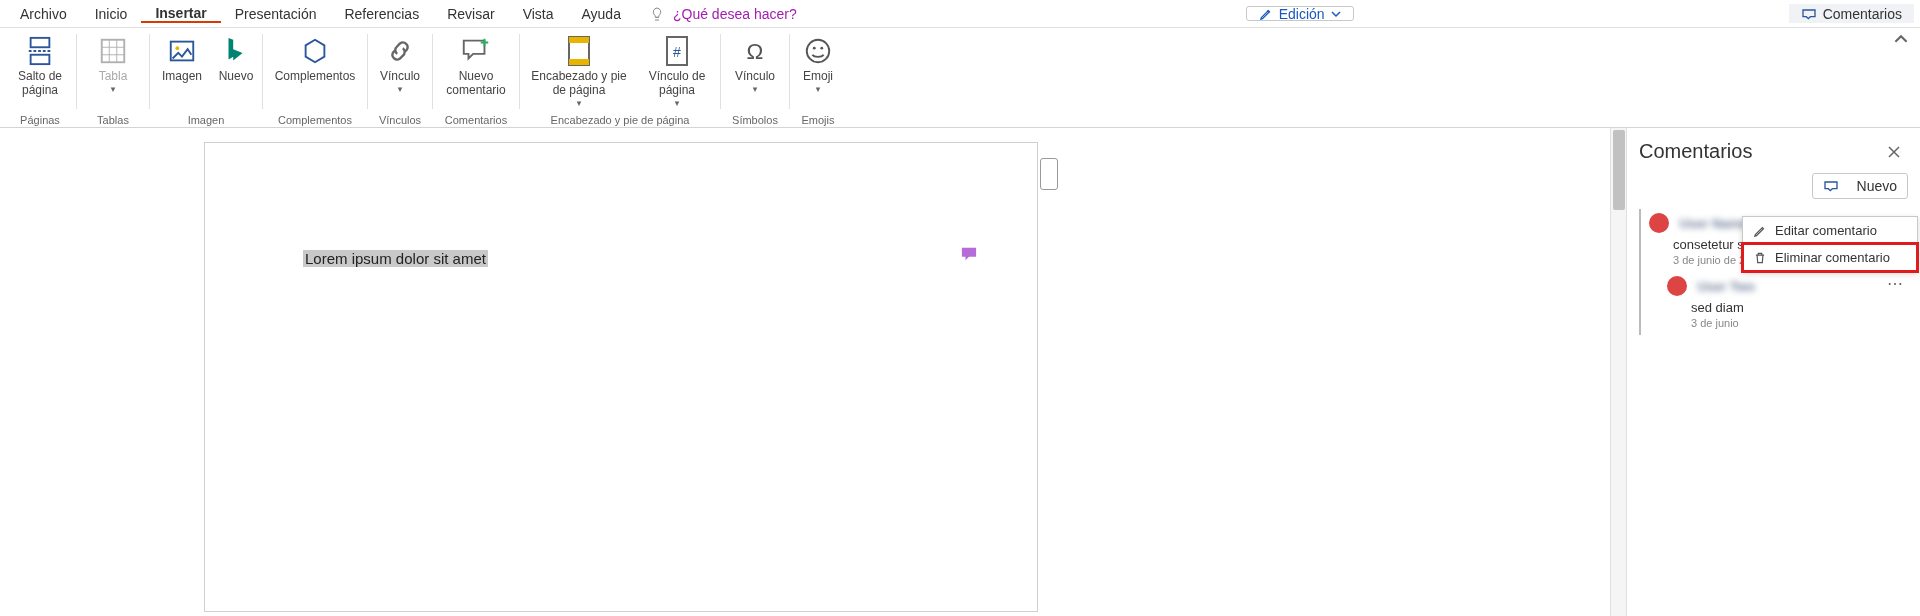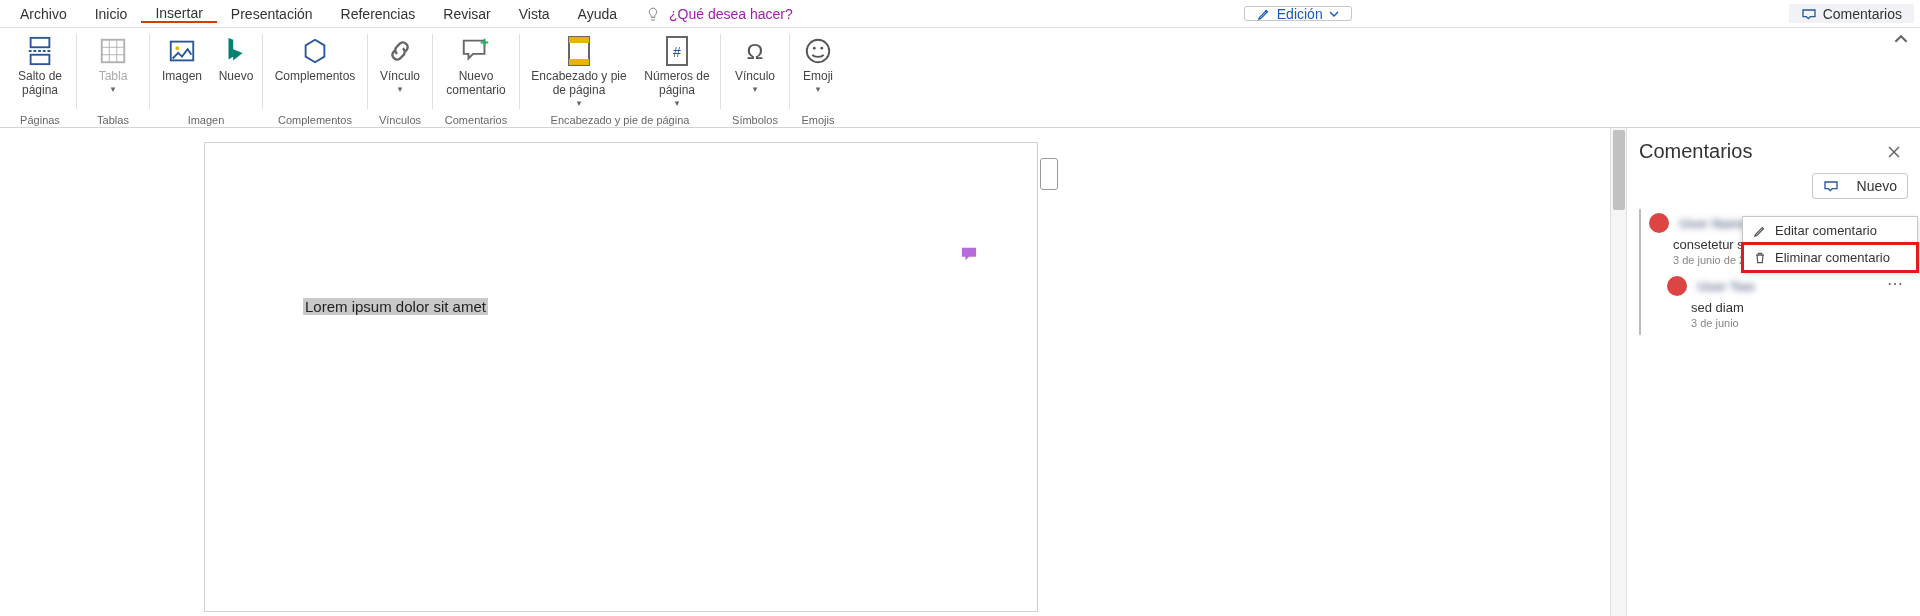--- a/index.html
+++ b/index.html
@@ -1,37 +1,37 @@
 <!DOCTYPE html>
 <html><head>
 <meta charset="utf-8">
 <style>
   * { box-sizing: border-box; margin: 0; padding: 0; font-family: "Segoe UI", Arial, sans-serif; }
   body { width: 1920px; height: 616px; background: #fff; overflow: hidden; color: #333; }
   .menubar { display: flex; align-items: stretch; height: 28px; border-bottom: 1px solid #e0e0e0; padding: 4px 6px; }
   .menubar .menu-item { padding: 4px 14px; font-size: 14px; color: #333; cursor: pointer; display: flex; align-items: center; }
-  .menubar .menu-item.active { border-bottom: 2px solid #d83b01; color: #333; font-weight: 400; }
+  .menubar .menu-item.active { border-bottom: 2px solid #d83b01; color: #333; font-weight: 700; }
   .spacer { flex: 1; }
   .tell-me { display: flex; align-items: center; gap: 8px; padding: 0 14px; font-size: 14px; color: #a21caf; }
   .bulb-icon { width: 16px; height: 16px; }
   .edit-btn { display: flex; align-items: center; gap: 6px; border: 1px solid #c8c8c8; border-radius: 3px; padding: 2px 12px; font-size: 14px; color: #185abd; margin: 2px 8px; cursor: pointer; background: #fff; }
   .comments-top-btn { display: flex; align-items: center; gap: 6px; padding: 4px 12px; font-size: 14px; color: #333; background: #f0f2f5; cursor: pointer; }
   .ribbon { display: flex; align-items: stretch; height: 100px; border-bottom: 1px solid #d4d4d4; padding: 0 4px; }
   .ribbon-group { display: flex; flex-direction: column; align-items: center; padding: 2px 4px 0 4px; }
   .ribbon-group .items { display: flex; gap: 4px; flex: 1; align-items: flex-start; }
   .ribbon-btn { display: flex; flex-direction: column; align-items: center; justify-content: flex-start; width: 64px; padding: 4px 2px; font-size: 12px; color: #444; cursor: pointer; text-align: center; line-height: 1.15; }
   .ribbon-btn.disabled { color: #aaa; }
   .ribbon-btn .ic { width: 34px; height: 34px; margin-bottom: 2px; display: flex; align-items: center; justify-content: center; }
   .ribbon-btn .caret { font-size: 9px; color: #666; }
   .ribbon-group .group-label { font-size: 11px; color: #666; padding: 2px 0 1px 0; }
   .sep { width: 1px; background: #e0e0e0; margin: 6px 0 18px 0; }
   .workspace { display: flex; height: 488px; position: relative; }
   .doc-area { flex: 1; background: #fff; position: relative; overflow: hidden; }
   .page { position: absolute; left: 204px; top: 14px; width: 834px; height: 470px; background: #fff; border: 1px solid #d0d0d0; }
-  .sel-text { position: absolute; left: 303px; top: 122px; font-size: 15px; background: #c9c9c9; padding: 0 2px; color: #222; margin-top: 48px; }
+  .sel-text { position: absolute; left: 303px; top: 122px; font-size: 15px; background: #c9c9c9; padding: 0 2px; color: #222; }
   .comment-mark { position: absolute; left: 960px; top: 118px; width: 18px; height: 16px; }
   .mini-bubble { position: absolute; left: 1040px; top: 30px; width: 18px; height: 32px; border: 1px solid #999; border-radius: 3px; background: #fff; }
   .vscroll { position: absolute; right: 0; top: 0; width: 16px; height: 100%; background: #f5f5f5; border-left: 1px solid #e0e0e0; }
   .vscroll .thumb { position: absolute; left: 2px; top: 2px; width: 12px; height: 80px; background: #c1c1c1; border-radius: 2px; }
   .comments-pane { width: 294px; border-left: 1px solid #e0e0e0; padding: 8px 12px 0 12px; position: relative; }
   .pane-header { display: flex; align-items: center; justify-content: space-between; padding: 4px 0 10px 0; }
   .pane-title { font-size: 20px; color: #333; }
   .close-x { font-size: 18px; color: #666; cursor: pointer; padding: 2px 6px; }
   .new-row { display: flex; justify-content: flex-end; padding-bottom: 10px; }
   .new-btn { display: flex; align-items: flex-start; gap: 18px; border: 1px solid #c8c8c8; border-radius: 3px; padding: 4px 10px; font-size: 14px; color: #333; cursor: pointer; background: #fff; }
@@ -210,21 +210,21 @@
         <span>Encabezado y pie de página</span>
         <span class="caret">▾</span>
       </div>
       <div class="ribbon-btn" style="width:78px">
         <span class="ic">
             <svg width="26" height="32" viewBox="0 0 26 32">
               <rect x="3" y="2" width="20" height="28" fill="none" stroke="#666" stroke-width="2"></rect>
               <text x="13" y="22" text-anchor="middle" font-size="14" fill="#2b579a">#</text>
             </svg>
           </span>
-        <span>Números de página</span>
+        <span>Vínculo de página</span>
         <span class="caret">▾</span>
       </div>
     </div>
     <div class="group-label">Encabezado y pie de página</div>
   </div>
   <div class="sep"></div>
 
   <div class="ribbon-group">
     <div class="items">
       <div class="ribbon-btn" style="width:60px">

